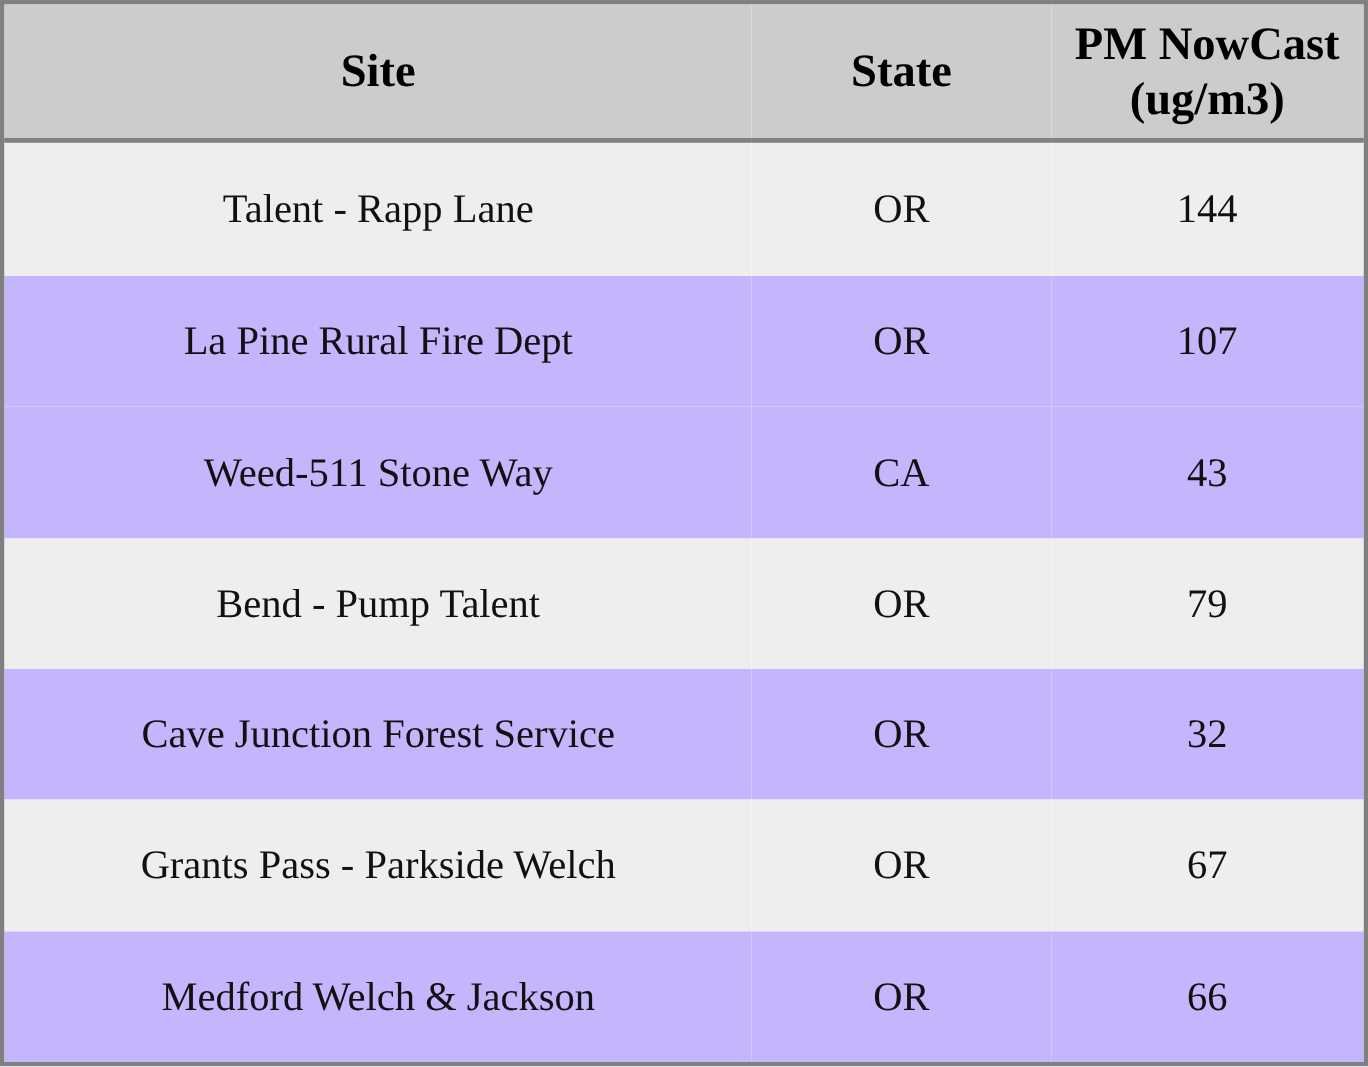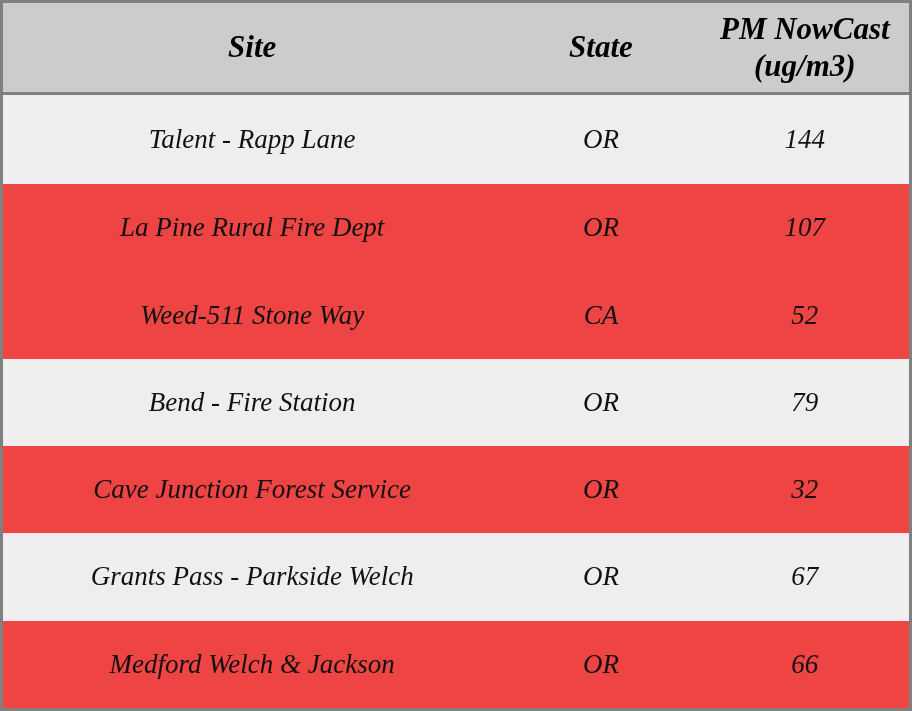--- a/index.html
+++ b/index.html
@@ -18,21 +18,20 @@
     height: 711px;
     box-sizing: border-box;
     border: 3px solid #808080;
     background: #ffffff;
   }
   table.aqi-table {
     width: 100%;
     height: 100%;
     border-collapse: collapse;
     table-layout: fixed;
-    font-style: italic;
   }
   thead th {
     background: #cccccc;
     color: #000000;
     font-weight: bold;
     font-size: 31px;
     line-height: 1.18;
     text-align: center;
     vertical-align: middle;
     padding: 8px 6px;
@@ -49,21 +48,21 @@
     text-align: center;
     vertical-align: middle;
     padding: 6px 20px;
     border: none;
     font-family: "Liberation Serif", serif;
   }
   tbody tr.odd td {
     background: #eeeeee;
   }
   tbody tr.even td {
-    background: #ef4444;
+    background: #c4b5fd;
   }
 </style>
 </head>
 <body>
 
 <div class="table-wrap">
   <table class="aqi-table">
     <colgroup>
       <col class="col-site">
       <col class="col-state">
@@ -83,24 +82,24 @@
         <td>144</td>
       </tr>
       <tr class="even">
         <td>La Pine Rural Fire Dept</td>
         <td>OR</td>
         <td>107</td>
       </tr>
       <tr class="even">
         <td>Weed-511 Stone Way</td>
         <td>CA</td>
-        <td>52</td>
+        <td>43</td>
       </tr>
       <tr class="odd">
-        <td>Bend - Fire Station</td>
+        <td>Bend - Pump Talent</td>
         <td>OR</td>
         <td>79</td>
       </tr>
       <tr class="even">
         <td>Cave Junction Forest Service</td>
         <td>OR</td>
         <td>32</td>
       </tr>
       <tr class="odd">
         <td>Grants Pass - Parkside Welch</td>

